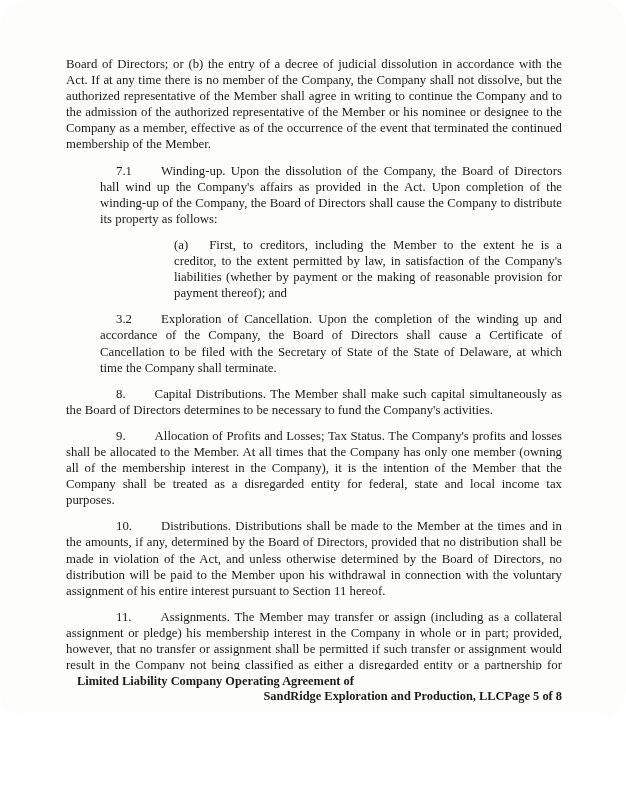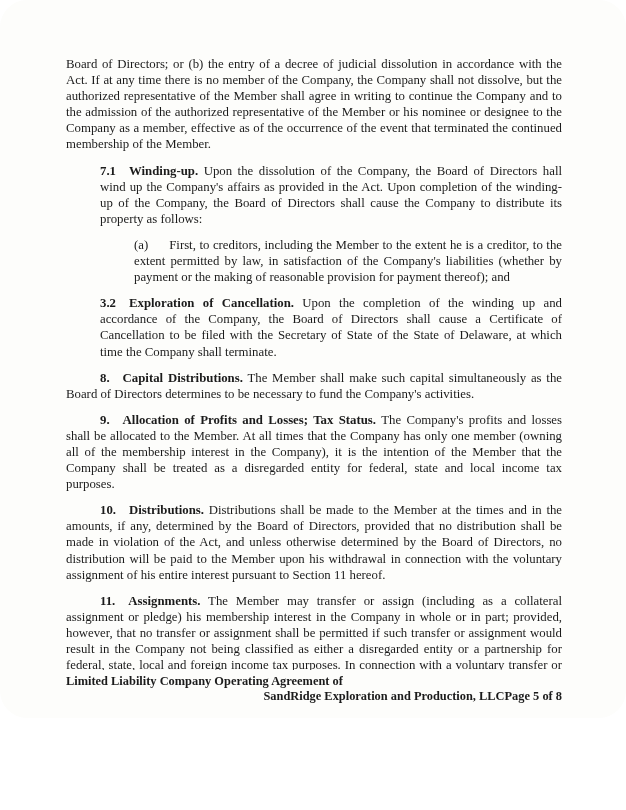--- a/index.html
+++ b/index.html
@@ -25,31 +25,32 @@
   }
   .content {
     flex: 1 1 auto;
     overflow: hidden;
   }
   .para {
     margin: 0 0 10px 0;
     text-align: justify;
   }
   .block-1 { margin-left: 34px; }
-  .block-2 { margin-left: 68px; }
+  .block-2 { margin-left: 108px; }
   .fi { text-indent: 34px; }
-  .b { font-weight: bold; }
+  .b { font-weight: normal; margin-left: 16px; }
   .num  { margin-right: 13px; }
   .numi { margin-right: 21px; }
   .footer {
     flex: 0 0 auto;
     font-weight: bold;
     font-size: 12.4px;
     line-height: 15px;
     padding-top: 4px;
+    margin-left: 11px;
   }
   .f-row {
     display: flex;
     justify-content: flex-end;
     align-items: baseline;
   }
 </style>
 </head>
 <body>
 

